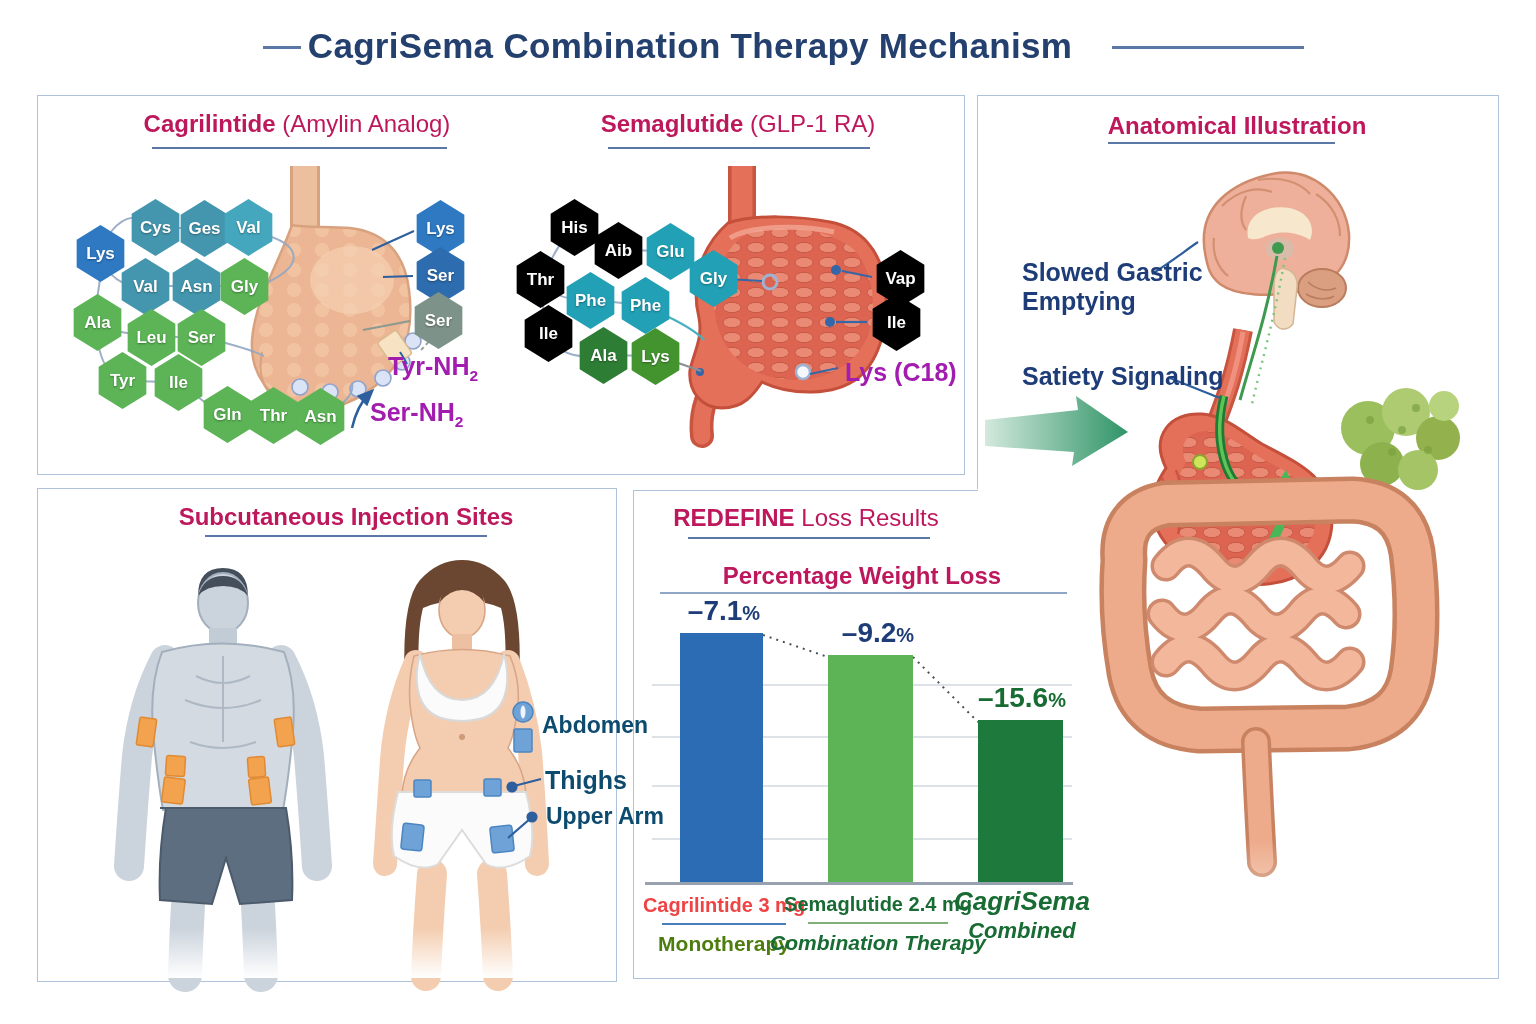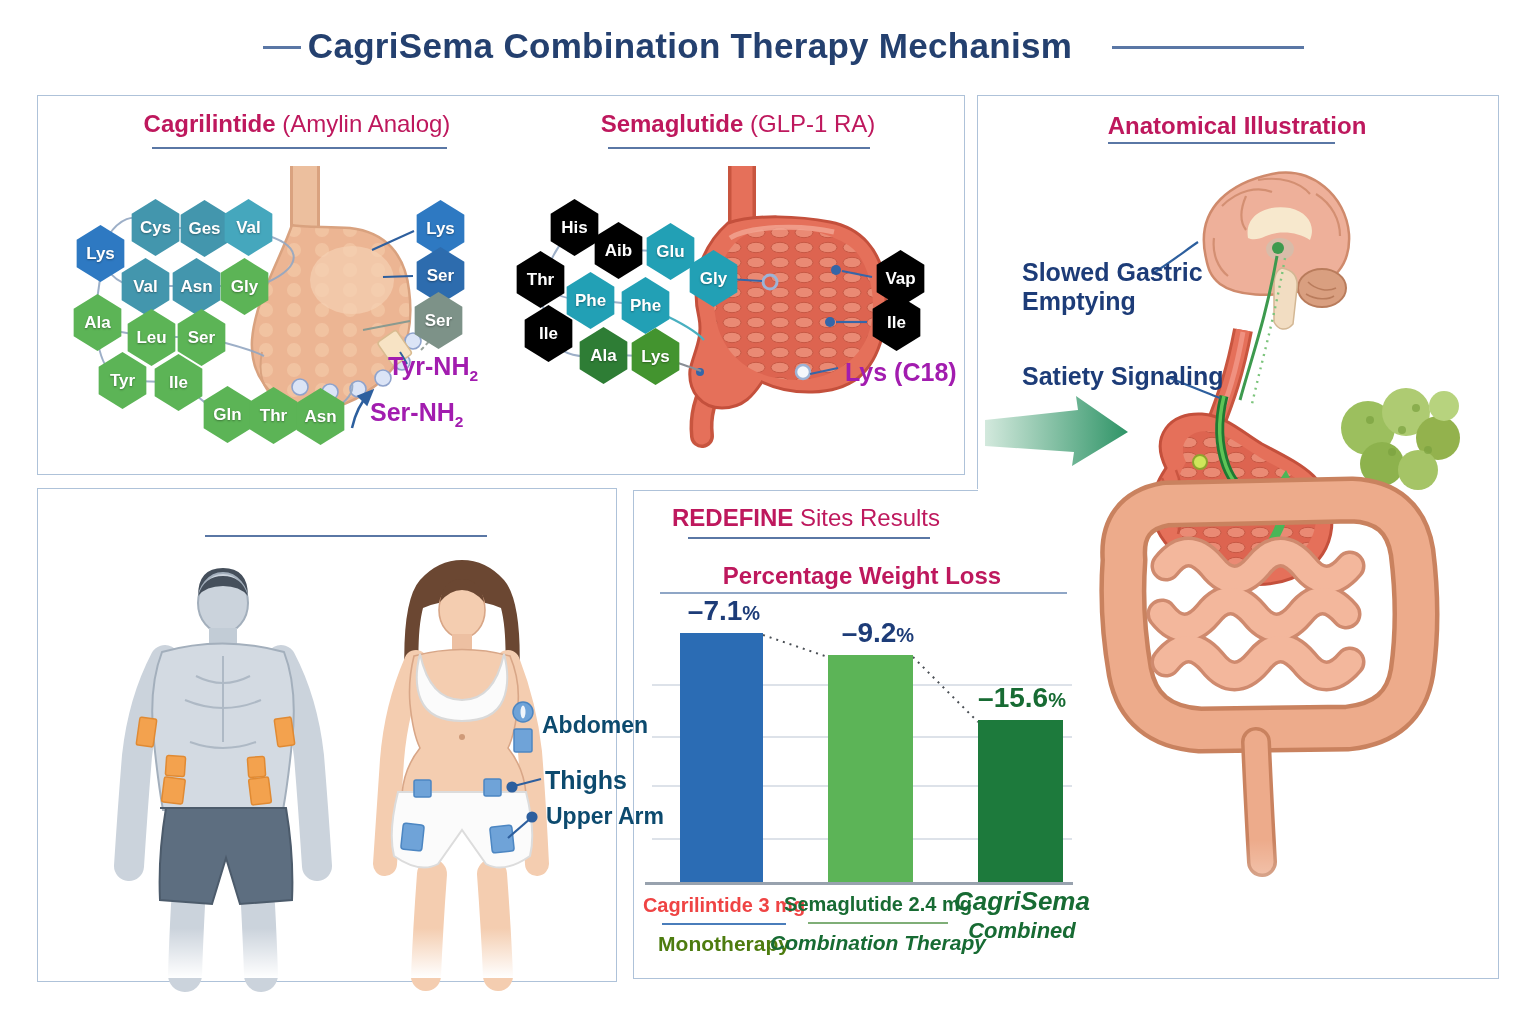--- a/index.html
+++ b/index.html
@@ -56,24 +56,25 @@
   <div class="line" style="left:152px;top:147px;width:295px;height:2px;"></div>
 
   <div class="heading" style="left:488px;top:110px;width:500px;font-size:24px;">
     <span>Semaglutide</span><span class="rest"> (GLP-1 RA)</span>
   </div>
   <div class="line" style="left:608px;top:147px;width:262px;height:2px;"></div>
 
   <div class="heading" style="left:987px;top:112px;width:500px;font-size:24px;"><span>Anatomical Illustration</span></div>
   <div class="line" style="left:1108px;top:142px;width:227px;height:2px;"></div>
 
+  <div class="heading" style="left:96px;top:503px;width:500px;font-size:24px;"><span>Subcutaneous Injection Sites</span></div>
   <div class="line" style="left:205px;top:535px;width:282px;height:2px;"></div>
 
   <div class="heading" style="left:556px;top:504px;width:500px;font-size:24px;">
-    <span>REDEFINE</span><span class="rest"> Sites Results</span>
+    <span>REDEFINE</span><span class="rest"> Loss Results</span>
   </div>
   <div class="line" style="left:688px;top:537px;width:242px;height:2px;"></div>
 
   <div class="heading" style="left:612px;top:562px;width:500px;font-size:24px;"><span>Percentage Weight Loss</span></div>
   <div class="thin-line" style="left:660px;top:592px;width:407px;height:2px;"></div>
 
   <div class="anat-label" style="left:1022px;top:258px;">
     <div>Slowed Gastric</div>
       <div>Emptying</div>
   </div>

